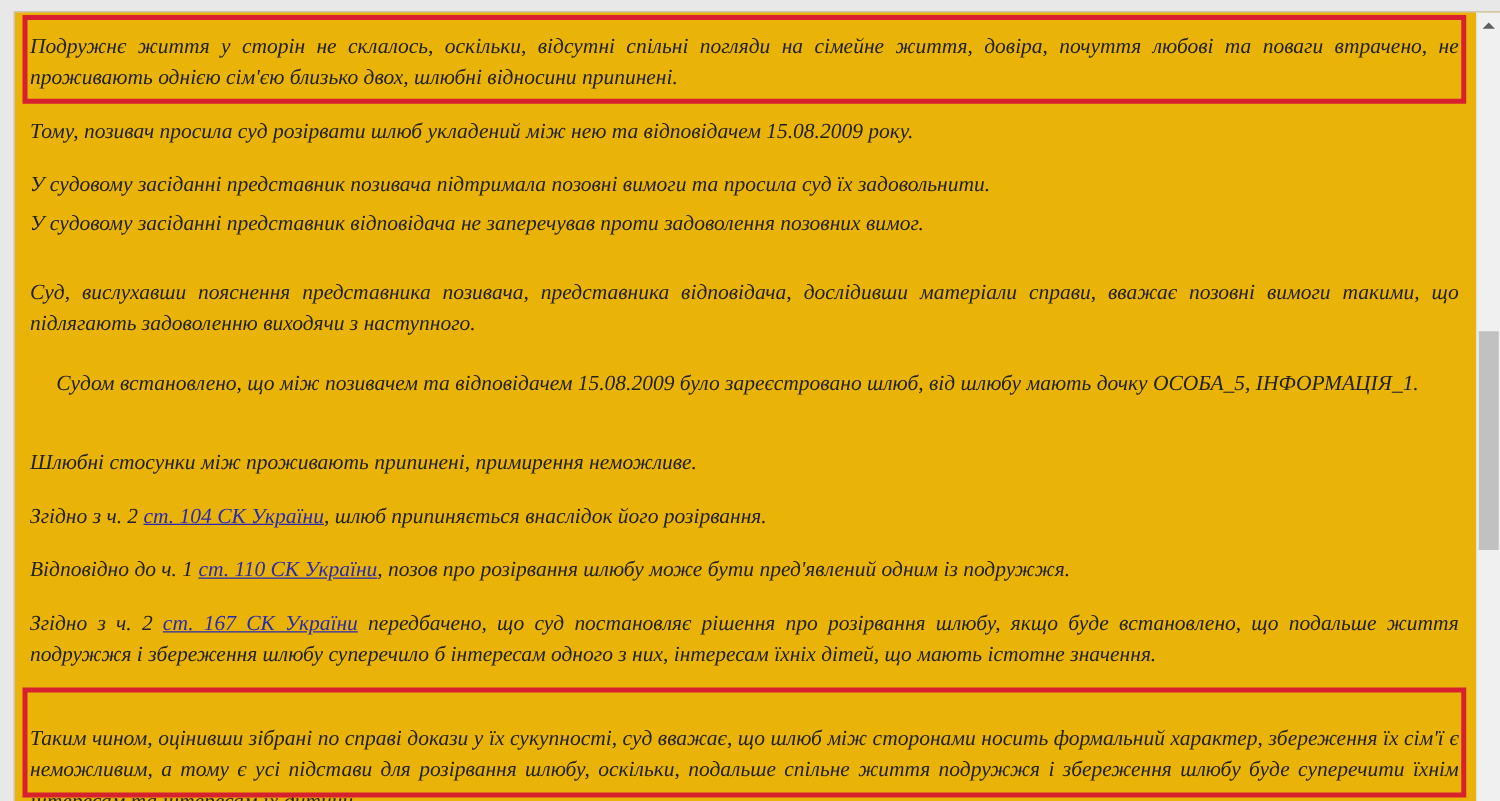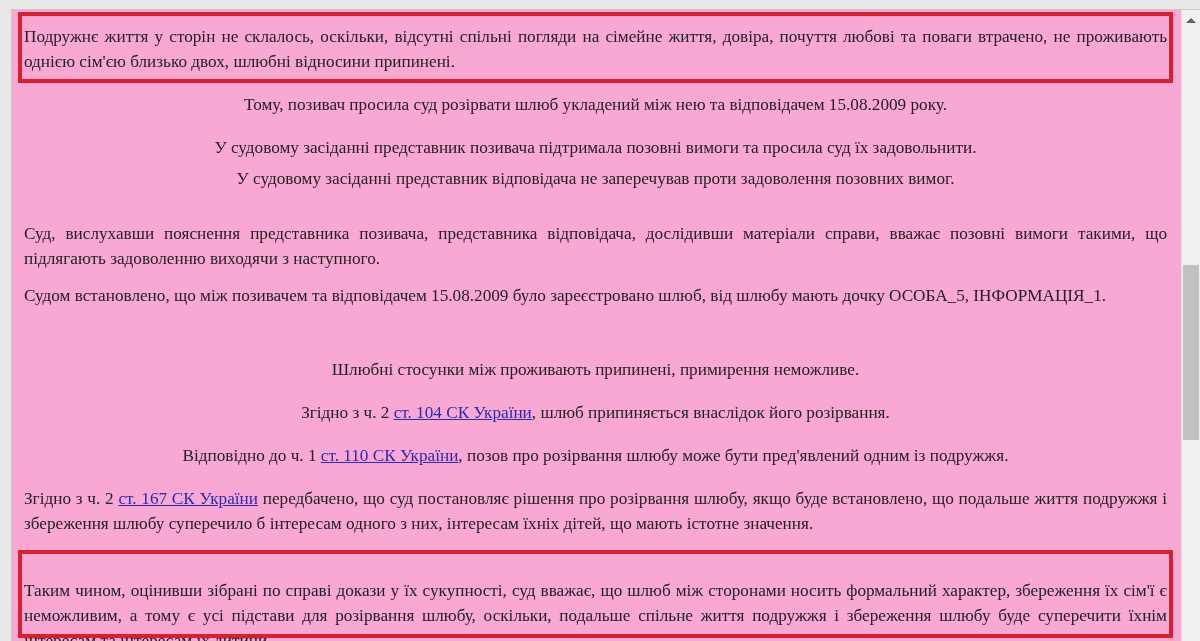--- a/index.html
+++ b/index.html
@@ -9,43 +9,44 @@
       height: 641px;
       overflow: hidden;
       background: #e8e8e8;
     }
     .frame {
       position: absolute;
       left: 11px;
       top: 9px;
       width: 1189px;
       height: 632px;
-      background: #f9a8d4;
+      background: #eab308;
       border-left: 1px solid #c8c8c8;
       border-top: 1px solid #c8c8c8;
       overflow: hidden;
+      font-style: italic;
     }
     .content {
       position: absolute;
       left: 12px;
       top: 0;
       width: 1145px;
       font-family: "Liberation Serif", "DejaVu Serif", serif;
       font-size: 17.2px;
       line-height: 25px;
       color: #222222;
     }
     .para {
       margin: 0;
       text-align: justify;
       position: absolute;
       left: 0;
       width: 1143px;
     }
-    .para.single { text-align: center; }
+    .para.single { text-align: left; }
     .para a {
       color: #1a0dab;
       color: #2a2ab0;
       text-decoration: underline;
     }
     .highlight-box {
       position: absolute;
       border: 4px solid #d7212f;
       box-sizing: border-box;
       pointer-events: none;
@@ -87,21 +88,21 @@
     <p class="para" style="top:14px;">Подружнє життя у сторін не склалось, оскільки, відсутні спільні погляди на сімейне життя, довіра, почуття любові та поваги втрачено, не проживають однією сім'єю близько двох, шлюбні відносини припинені.</p>
 
     <p class="para single" style="top:82px;">Тому, позивач просила суд розірвати шлюб укладений між нею та відповідачем 15.08.2009 року.</p>
 
     <p class="para single" style="top:125px;">У судовому засіданні представник позивача підтримала позовні вимоги та просила суд їх задовольнити.</p>
 
     <p class="para single" style="top:156px;">У судовому засіданні представник відповідача не заперечував проти задоволення позовних вимог.</p>
 
     <p class="para" style="top:211px;">Суд, вислухавши пояснення представника позивача, представника відповідача, дослідивши матеріали справи, вважає позовні вимоги такими, що підлягають задоволенню виходячи з наступного.</p>
 
-    <p class="para" style="top:273px;">Судом встановлено, що між позивачем та відповідачем 15.08.2009 було зареєстровано шлюб, від шлюбу мають дочку ОСОБА_5, ІНФОРМАЦІЯ_1.</p>
+    <p class="para" style="top:284px;margin-left:21px;">Судом встановлено, що між позивачем та відповідачем 15.08.2009 було зареєстровано шлюб, від шлюбу мають дочку ОСОБА_5, ІНФОРМАЦІЯ_1.</p>
 
     <p class="para single" style="top:347px;">Шлюбні стосунки між проживають припинені, примирення неможливе.</p>
 
     <p class="para single" style="top:390px;">
       <span>Згідно з ч. 2 </span><a href="#">ст. 104 СК України</a><span>, шлюб припиняється внаслідок його розірвання.</span>
     </p>
 
     <p class="para single" style="top:433px;">
       <span>Відповідно до ч. 1 </span><a href="#">ст. 110 СК України</a><span>, позов про розірвання шлюбу може бути пред'явлений одним із подружжя.</span>
     </p>

